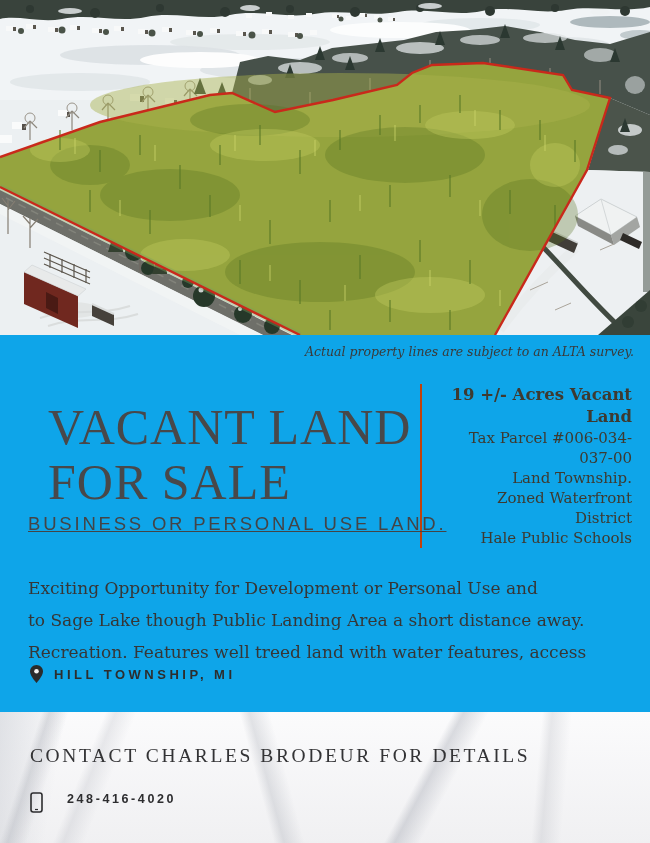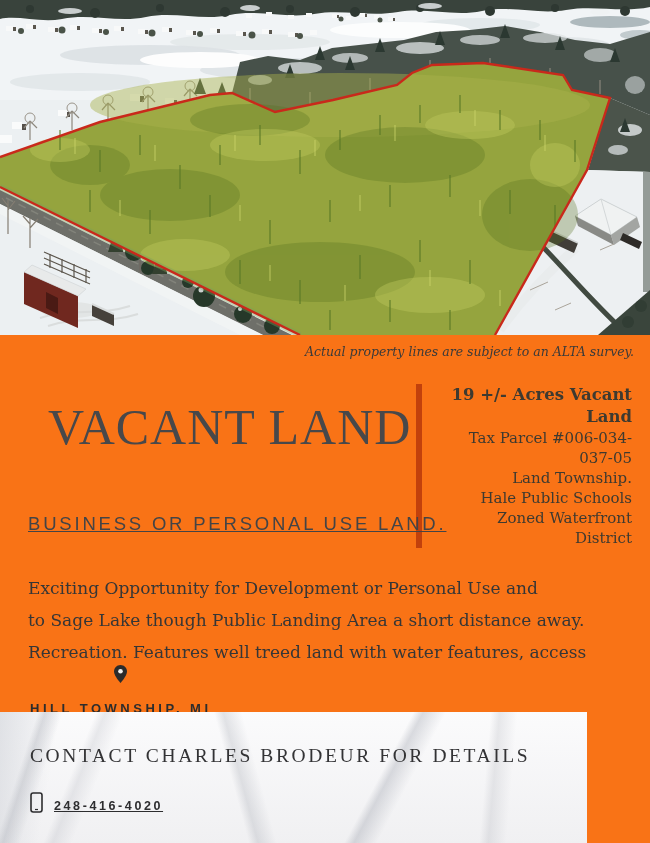--- a/index.html
+++ b/index.html
@@ -1,47 +1,47 @@
 <!DOCTYPE html>
 <html><head>
 <meta charset="utf-8">
 <style>
   html,body{margin:0;padding:0;}
   body{width:650px;height:843px;background:#f1f1ef;font-family:"Liberation Sans",sans-serif;}
-  .page{position:relative;width:650px;height:843px;overflow:hidden;background:#f97316;}
+  .page{position:relative;width:650px;height:843px;overflow:hidden;background:#0ea5e9;}
   .photo{position:absolute;top:0;left:0;width:650px;height:335px;display:block;}
   .caption{position:absolute;top:344px;right:16px;font-family:"DejaVu Serif",serif;font-style:italic;
            font-size:12.5px;color:#3a3a3a;}
   .title{position:absolute;top:366px;left:28px;font-family:"Liberation Serif",serif;font-weight:400;
          font-size:50px;line-height:55px;color:#48484a;letter-spacing:1px;}
   .title span{display:block;margin-left:20px;}
   .details{position:absolute;top:384px;right:18px;width:196px;padding-left:14px;min-height:98px;
-           border-left:6px solid #c2410c;text-align:right;font-family:"DejaVu Serif",serif;color:#3e3a30;}
+           border-left:2px solid #c2410c;text-align:right;font-family:"DejaVu Serif",serif;color:#3e3a30;}
   .details .acreage{font-size:16.5px;font-weight:bold;line-height:22px;}
   .details div{font-size:15px;line-height:20px;}
   .subhead{position:absolute;top:513px;left:28px;font-size:18.5px;letter-spacing:2.8px;color:#444446;text-decoration:underline;}
   .desc{position:absolute;top:555px;left:28px;width:600px;font-family:"DejaVu Serif",serif;
         font-size:17px;line-height:32px;color:#363636;}
   .desc span{display:block;white-space:nowrap;}
-  .location{position:absolute;top:665px;left:30px;display:flex;align-items:center;gap:18px;
-            font-weight:bold;font-size:13px;letter-spacing:3.5px;color:#2d2d2d;flex-direction:column;}
-  .footer{position:absolute;top:712px;left:0;width:587px;height:131px;background-color:#f8f8f9;
+  .location{position:absolute;top:665px;left:30px;display:flex;align-items:center;gap:11px;
+            font-weight:bold;font-size:13px;letter-spacing:3.5px;color:#2d2d2d;}
+  .footer{position:absolute;top:712px;left:0;width:650px;height:131px;background-color:#f8f8f9;
     background-image:
       linear-gradient(100deg, rgba(190,194,202,.45) 0%, rgba(190,194,202,0) 10%),
       linear-gradient(108deg, transparent 6%, rgba(148,152,162,.30) 7.2%, transparent 10%),
       linear-gradient(112deg, transparent 15%, rgba(165,168,178,.22) 16.5%, transparent 19.5%),
       linear-gradient(75deg,  transparent 40%, rgba(150,155,165,.26) 41.5%, transparent 44.5%),
       linear-gradient(118deg, transparent 63%, rgba(140,145,158,.30) 64.5%, transparent 68%),
       linear-gradient(95deg,  transparent 82%, rgba(160,163,172,.22) 83.5%, transparent 86.5%),
       linear-gradient(180deg, #fbfbfc, #f0f0f2);}
   .f-contact{position:absolute;left:30px;top:33px;font-family:"Liberation Serif",serif;
              font-size:19.5px;letter-spacing:2.6px;color:#333335;}
   .f-row{position:absolute;left:30px;top:80px;display:flex;align-items:center;gap:32px;}
-  .f-item{display:flex;align-items:flex-end;gap:11px;font-weight:bold;font-size:12.5px;
-          letter-spacing:2.6px;color:#2d2d2f;text-decoration:underline;}
+  .f-item{display:flex;align-items:flex-start;gap:24px;font-weight:bold;font-size:12.5px;
+          letter-spacing:2.6px;color:#2d2d2f;}
   .f-right{position:absolute;right:20px;top:32px;text-align:right;}
   .f-logo{font-family:"Liberation Serif",serif;font-size:40px;line-height:44px;letter-spacing:2px;color:#1d1d1f;}
   .f-site{margin-top:8px;font-family:"Liberation Serif",serif;font-size:20px;letter-spacing:3.2px;color:#3a3a3c;}
   .icon{flex:0 0 auto;display:block;}
 </style>
 </head>
 <body>
 
 <div class="page">
 
@@ -348,27 +348,28 @@
         <path d="M0,157 L100,122 L210,95 L232,93 L275,112 L333,100 L397,85 L412,73 L432,65 L483,63 L563,75 L572,90 L610,98 L587,170 L495,335"></path>
         <path d="M300,335 L0,187"></path>
       </g>
     </g>
   </svg>
 
   <div class="caption">Actual property lines are subject to an ALTA survey.</div>
 
   <h1 class="title">
     <span>VACANT LAND</span>
+    <span>FOR SALE</span>
   </h1>
   <div class="details">
     <div class="acreage">19 +/- Acres Vacant Land</div>
-    <div>Tax Parcel #006-034-037-05</div>
+    <div>Tax Parcel #006-034-037-00</div>
     <div>Land Township.</div>
+    <div>Zoned Waterfront District</div>
     <div>Hale Public Schools</div>
-    <div>Zoned Waterfront District</div>
   </div>
 
   <div class="subhead">BUSINESS OR PERSONAL USE LAND.</div>
   <p class="desc">
     <span>Exciting Opportunity for Development or Personal Use and</span>
     <span>to Sage Lake though Public Landing Area a short distance away.</span>
     <span>Recreation. Features well treed land with water features, access</span>
   </p>
 
   <div class="location">

